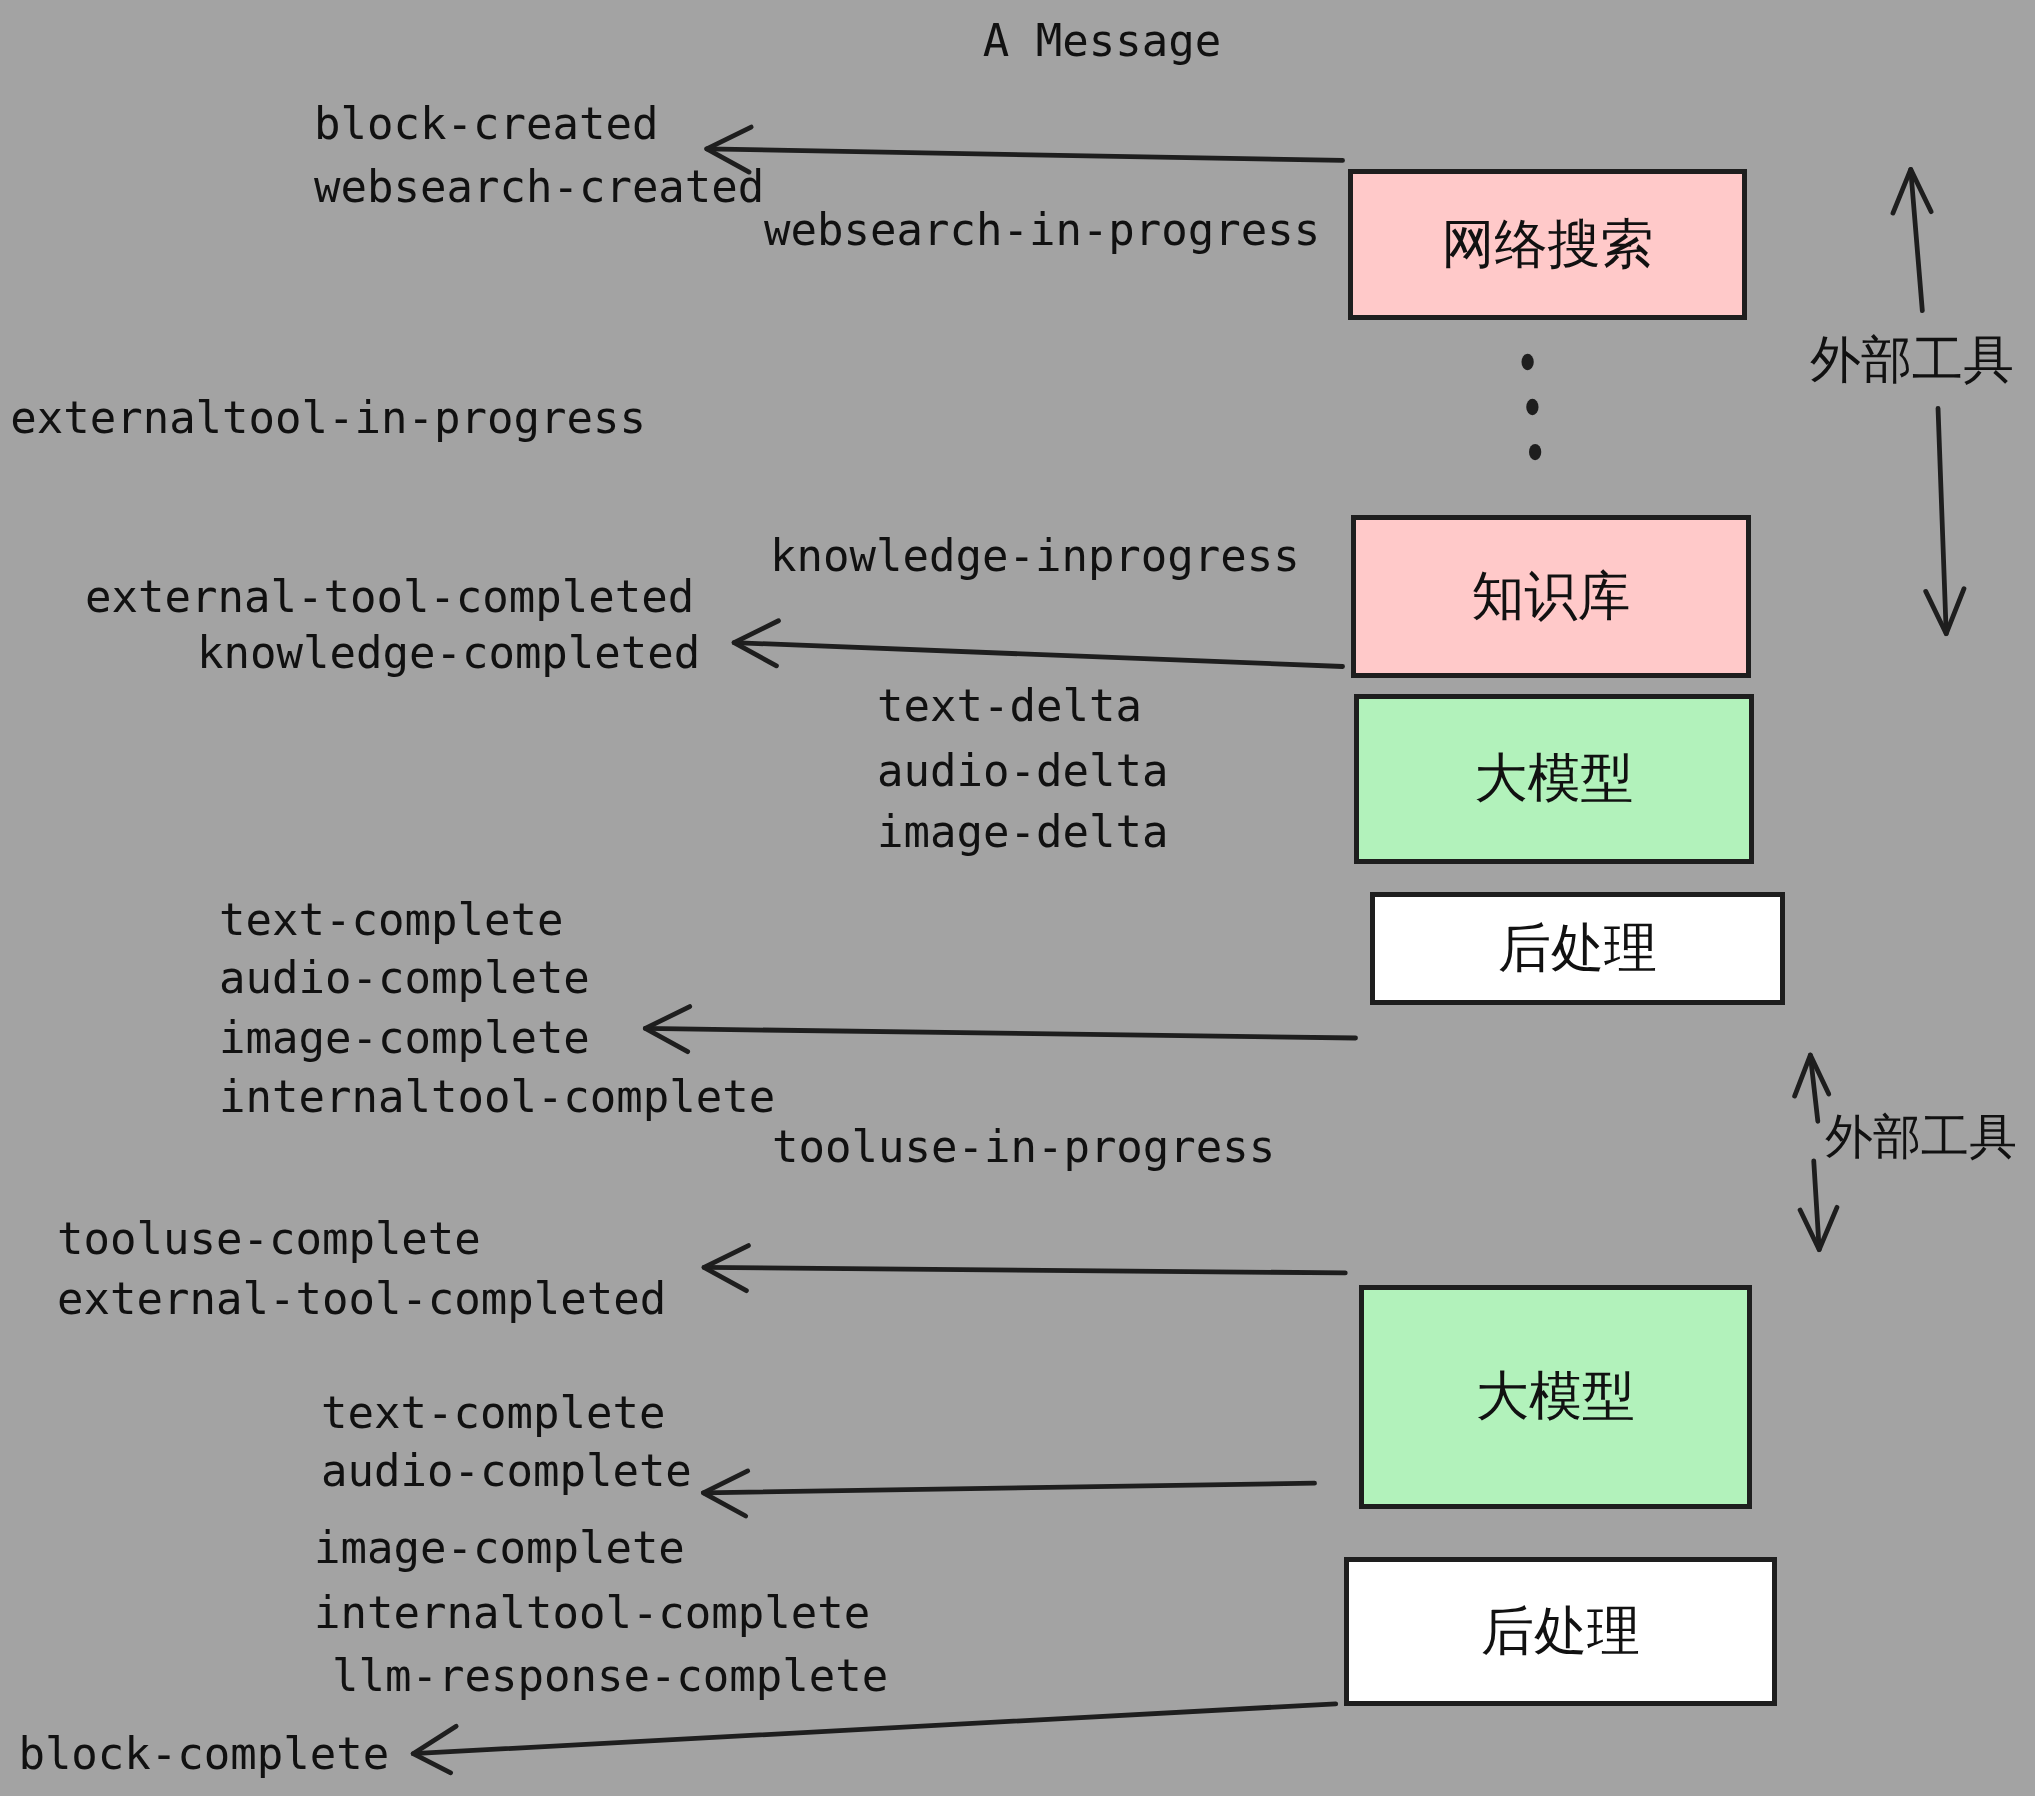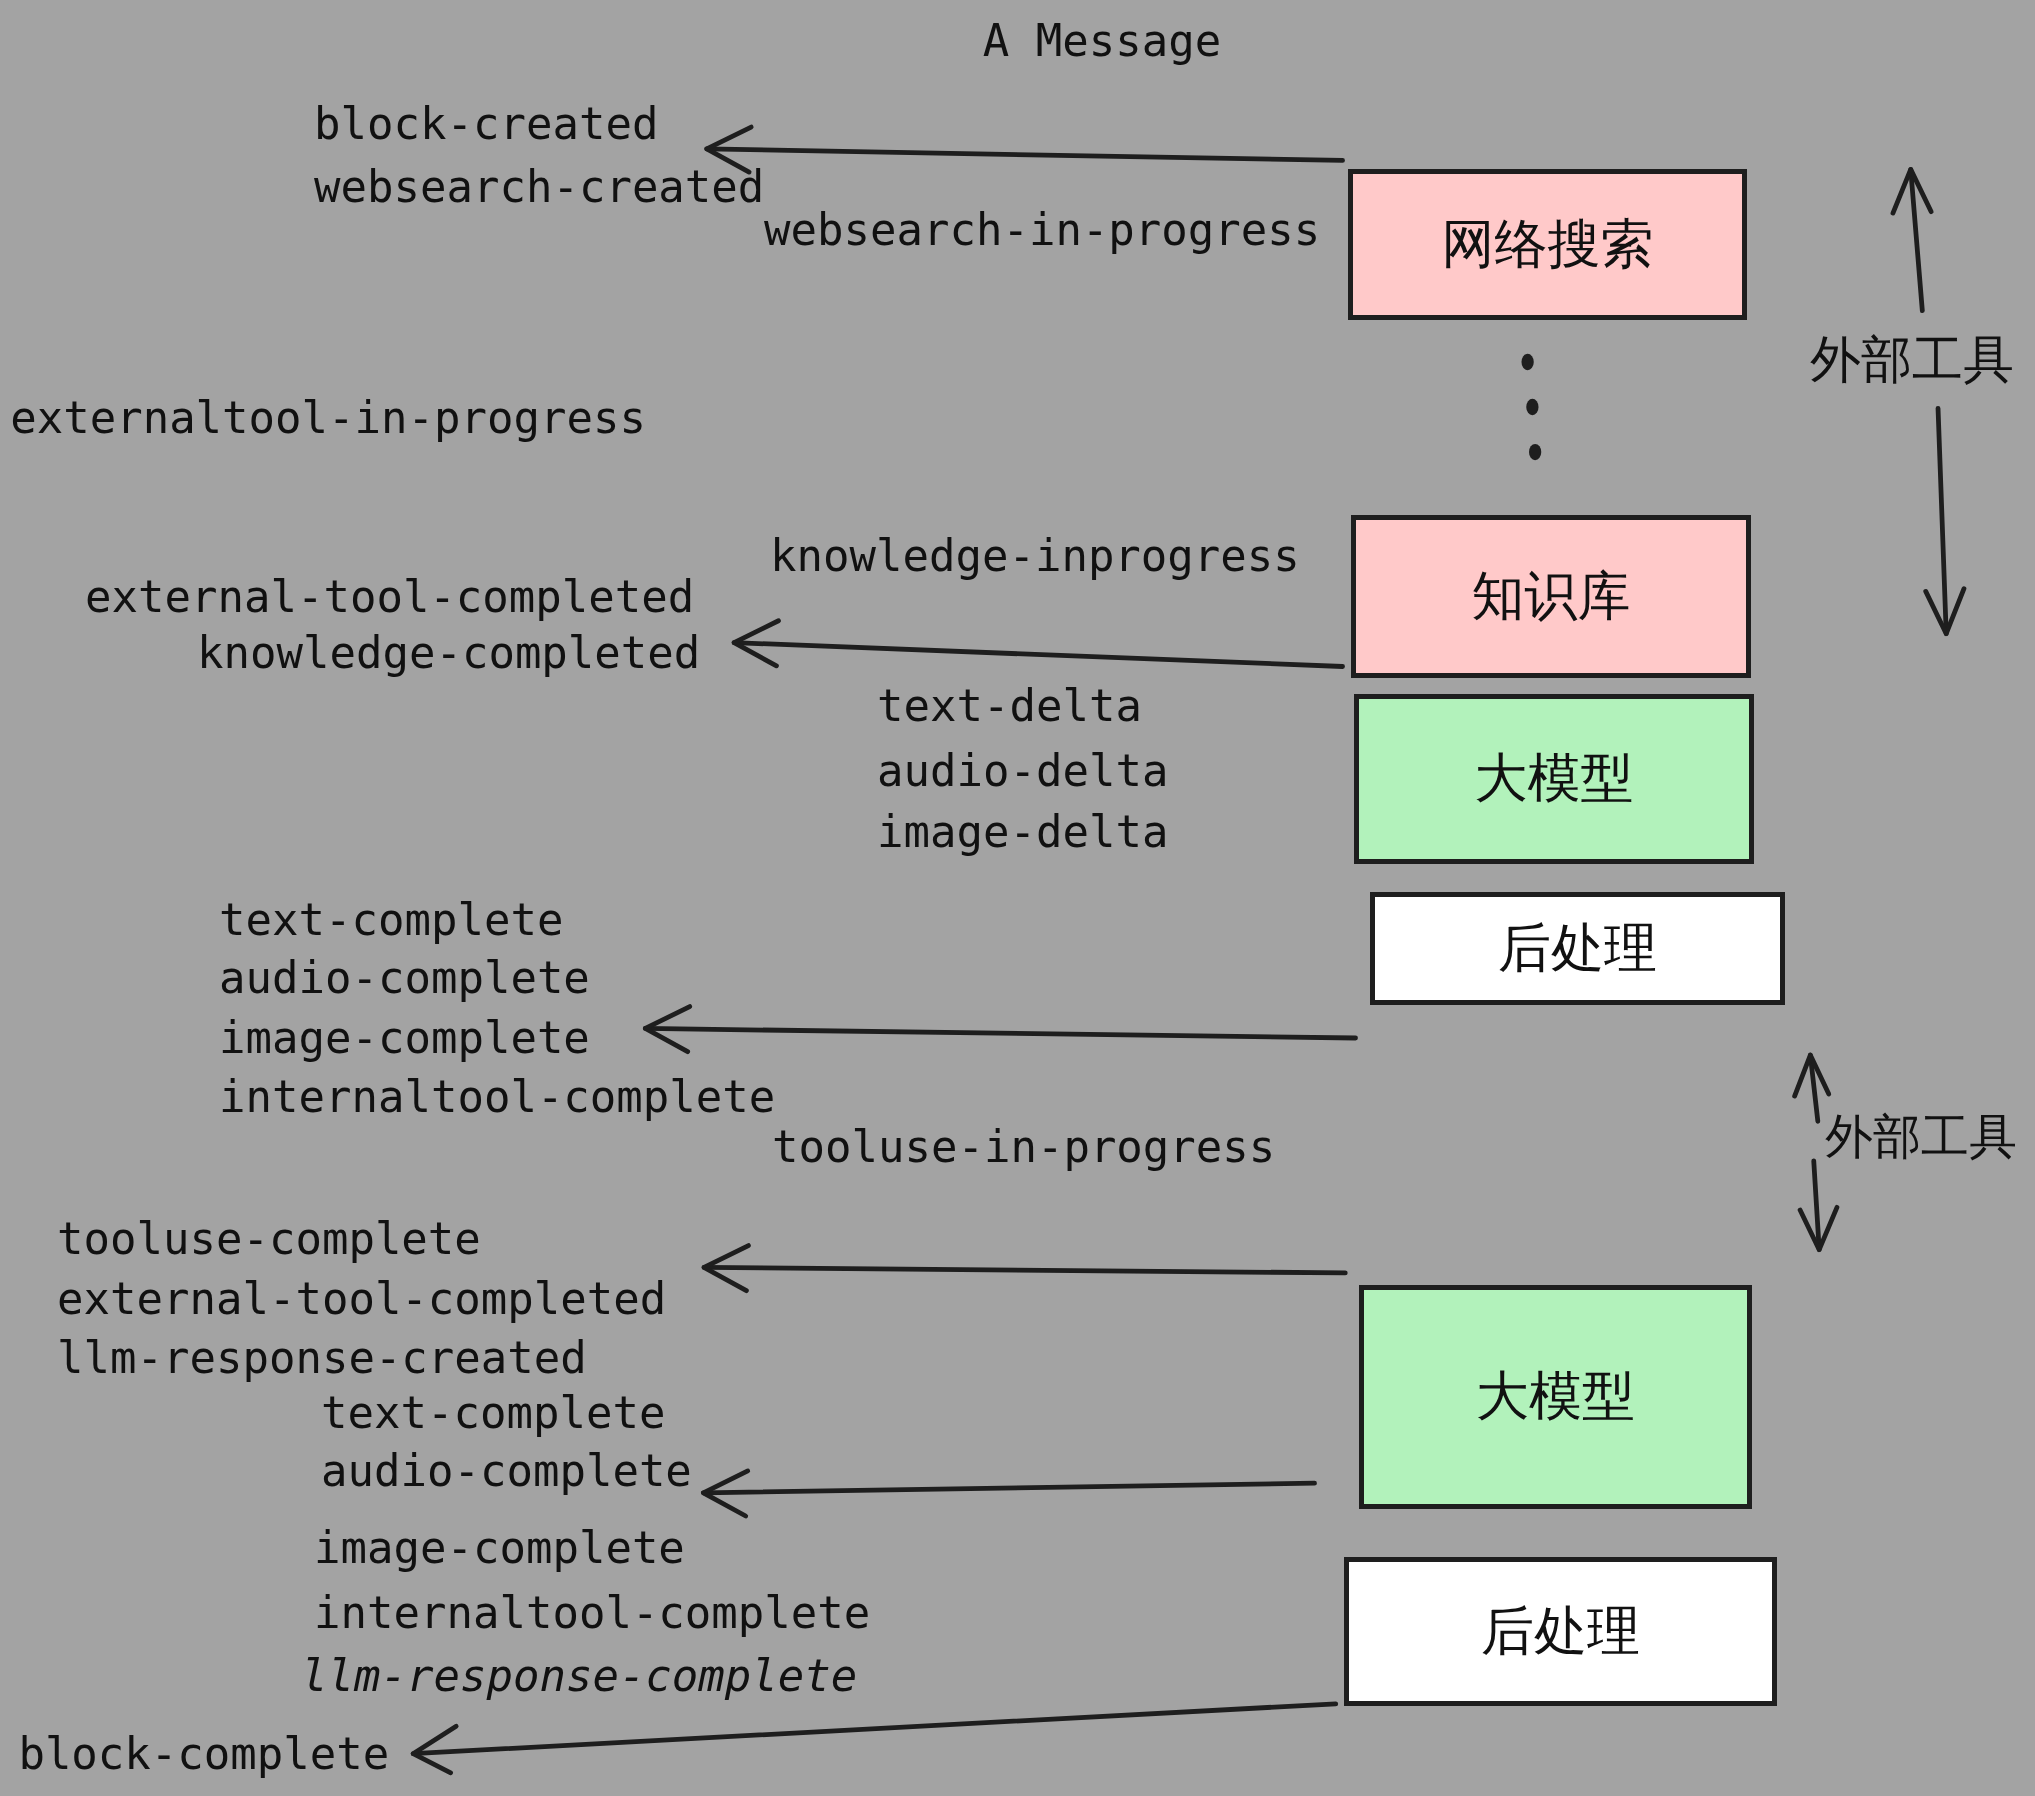--- a/index.html
+++ b/index.html
@@ -40,21 +40,21 @@
   #ev-image-complete-top{left:219px;top:1037px;}
   #ev-internaltool-complete-top{left:219px;top:1096px;}
   #ev-tooluse-in-progress{left:772px;top:1146px;}
   #ev-tooluse-complete{left:57px;top:1238px;}
   #ev-external-tool-completed-bottom{left:57px;top:1298px;}
   #ev-llm-response-created{left:57px;top:1357px;}
   #ev-text-complete-bottom{left:321px;top:1412px;}
   #ev-audio-complete-bottom{left:321px;top:1470px;}
   #ev-image-complete-bottom{left:314px;top:1547px;}
   #ev-internaltool-complete-bottom{left:314px;top:1612px;}
-  #ev-llm-response-complete{left:301px;top:1675px;font-style:italic;}
+  #ev-llm-response-complete{left:332px;top:1675px;}
   #ev-block-complete{left:18.4px;top:1753px;}
 
   #arrows{position:absolute;left:0;top:0;pointer-events:none;}
   #arrows line,#arrows polyline{stroke:var(--stroke,#1e1e1e);stroke-width:7;fill:none;
           stroke-linecap:round;stroke-linejoin:round;}
   #arrows ellipse{fill:var(--stroke,#1e1e1e);}
 </style>
 </head>
 <body>
 
@@ -139,21 +139,20 @@
   <div class="event" id="ev-text-delta-top">text-delta</div>
   <div class="event" id="ev-audio-delta-top">audio-delta</div>
   <div class="event" id="ev-image-delta-top">image-delta</div>
   <div class="event" id="ev-text-complete-top">text-complete</div>
   <div class="event" id="ev-audio-complete-top">audio-complete</div>
   <div class="event" id="ev-image-complete-top">image-complete</div>
   <div class="event" id="ev-internaltool-complete-top">internaltool-complete</div>
   <div class="event" id="ev-tooluse-in-progress">tooluse-in-progress</div>
   <div class="event" id="ev-tooluse-complete">tooluse-complete</div>
   <div class="event" id="ev-external-tool-completed-bottom">external-tool-completed</div>
-  <div class="event" id="ev-llm-response-created">llm-response-created</div>
   <div class="event" id="ev-text-complete-bottom">text-complete</div>
   <div class="event" id="ev-audio-complete-bottom">audio-complete</div>
   <div class="event" id="ev-image-complete-bottom">image-complete</div>
   <div class="event" id="ev-internaltool-complete-bottom">internaltool-complete</div>
   <div class="event" id="ev-llm-response-complete">llm-response-complete</div>
   <div class="event" id="ev-block-complete">block-complete</div>
 
   <div class="side-label" id="side-label-top">外部工具</div>
   <div class="side-label" id="side-label-bottom">外部工具</div>
 

